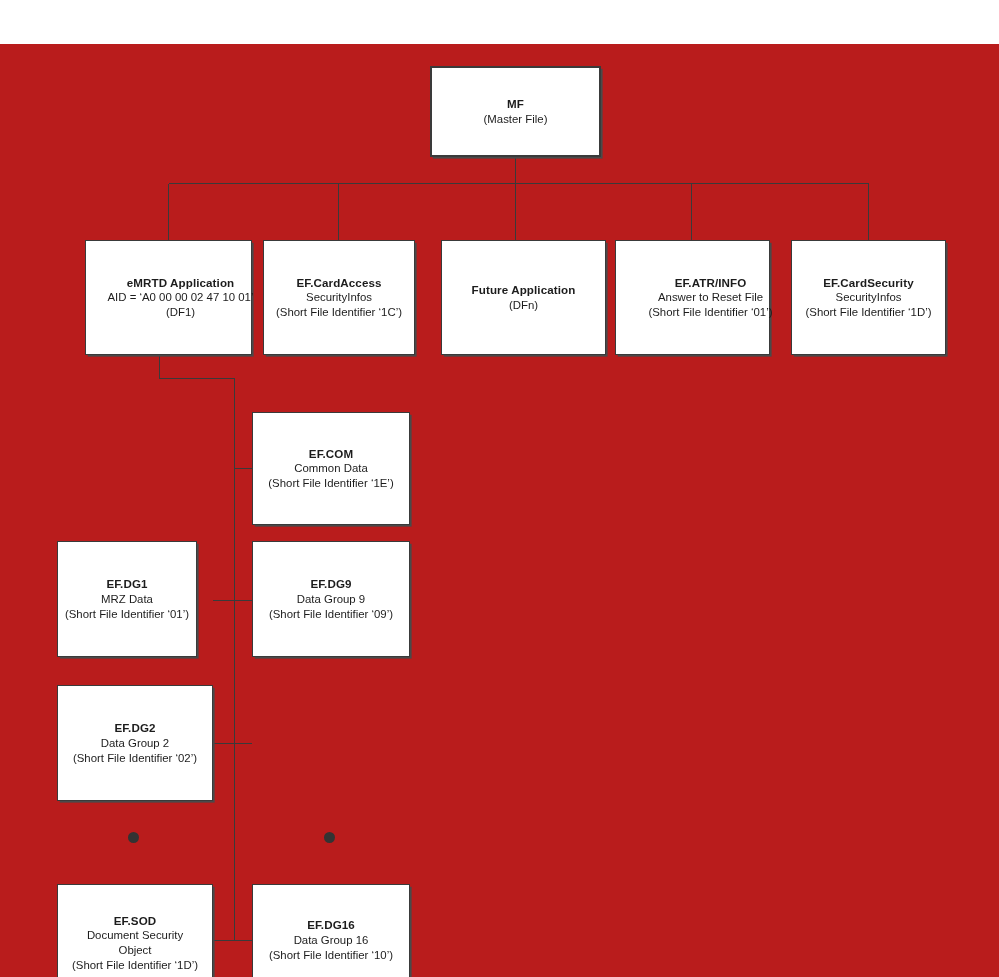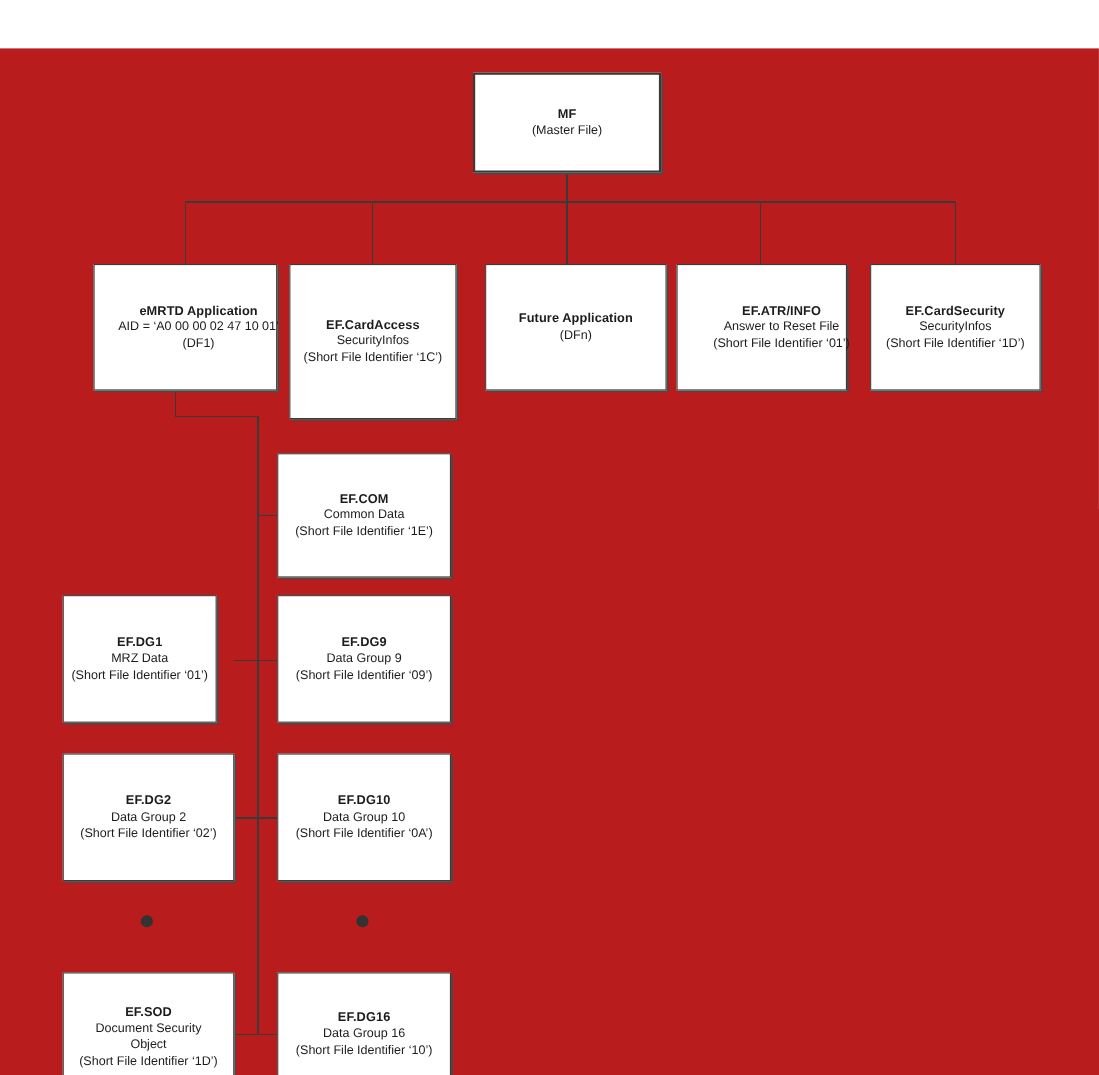--- a/index.html
+++ b/index.html
@@ -103,21 +103,21 @@
     <div class="ttl">MF</div>
     <div class="ln">(Master File)</div>
   </div>
 
   <div class="node" style="left:85px; top:196px; width:167px; height:115px;padding-left:29px;">
     <div class="ttl">eMRTD Application</div>
     <div class="ln">AID = ‘A0 00 00 02 47 10 01’</div>
     <div class="ln">(DF1)</div>
   </div>
 
-  <div class="node" style="left:263px; top:196px; width:152px; height:141px;">
+  <div class="node" style="left:263px; top:196px; width:152px; height:115px;">
     <div class="ttl">EF.CardAccess</div>
     <div class="ln">SecurityInfos</div>
     <div class="ln">(Short File Identifier ‘1C’)</div>
   </div>
 
   <div class="node" style="left:441px; top:196px; width:165px; height:115px;">
     <div class="ttl">Future Application</div>
     <div class="ln">(DFn)</div>
   </div>
 
@@ -150,25 +150,20 @@
     <div class="ln">Data Group 9</div>
     <div class="ln">(Short File Identifier ‘09’)</div>
   </div>
 
   <div class="node" style="left:57px; top:641px; width:156px; height:116px;">
     <div class="ttl">EF.DG2</div>
     <div class="ln">Data Group 2</div>
     <div class="ln">(Short File Identifier ‘02’)</div>
   </div>
 
-  <div class="node" style="left:252px; top:641px; width:158px; height:116px;">
-    <div class="ttl">EF.DG10</div>
-    <div class="ln">Data Group 10</div>
-    <div class="ln">(Short File Identifier ‘0A’)</div>
-  </div>
 
   <div class="dot" style="left:128px; top:788px;"></div>
   <div class="dot" style="left:324px; top:788px;"></div>
 
   <div class="node" style="left:57px; top:840px; width:156px; height:118px;">
     <div class="ttl">EF.SOD</div>
     <div class="ln">Document Security</div>
     <div class="ln">Object</div>
     <div class="ln">(Short File Identifier ‘1D’)</div>
   </div>

